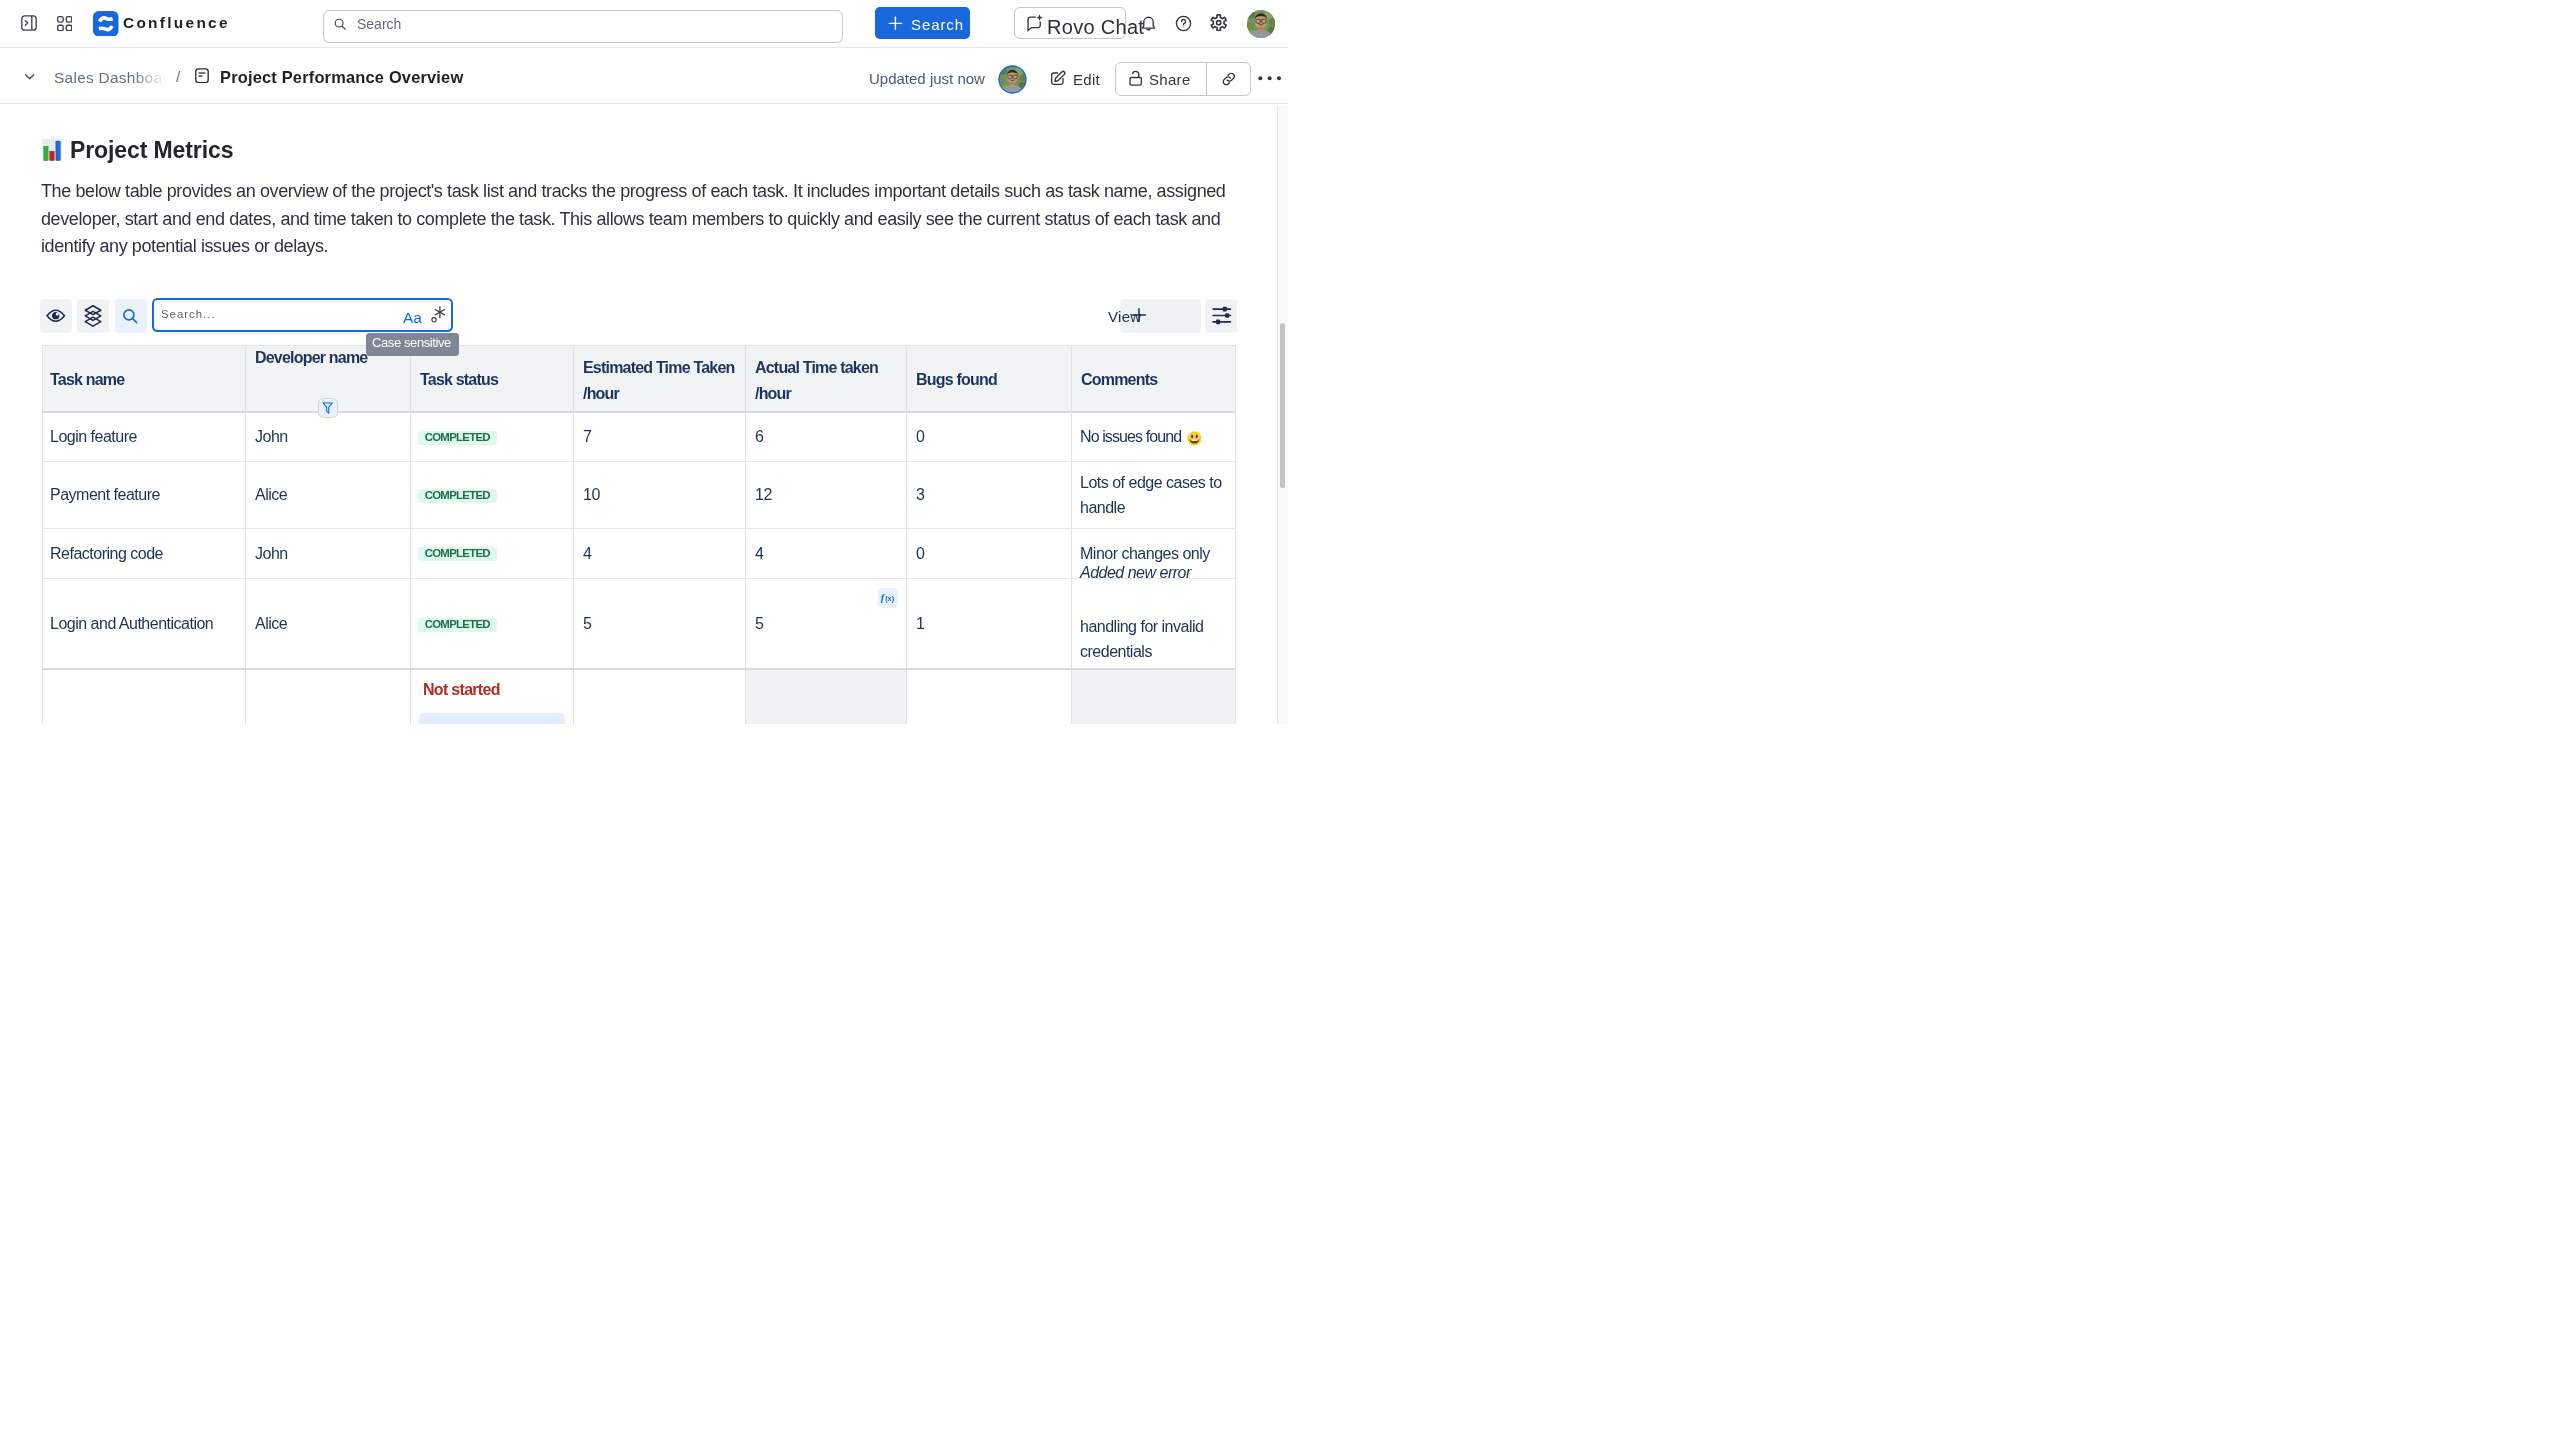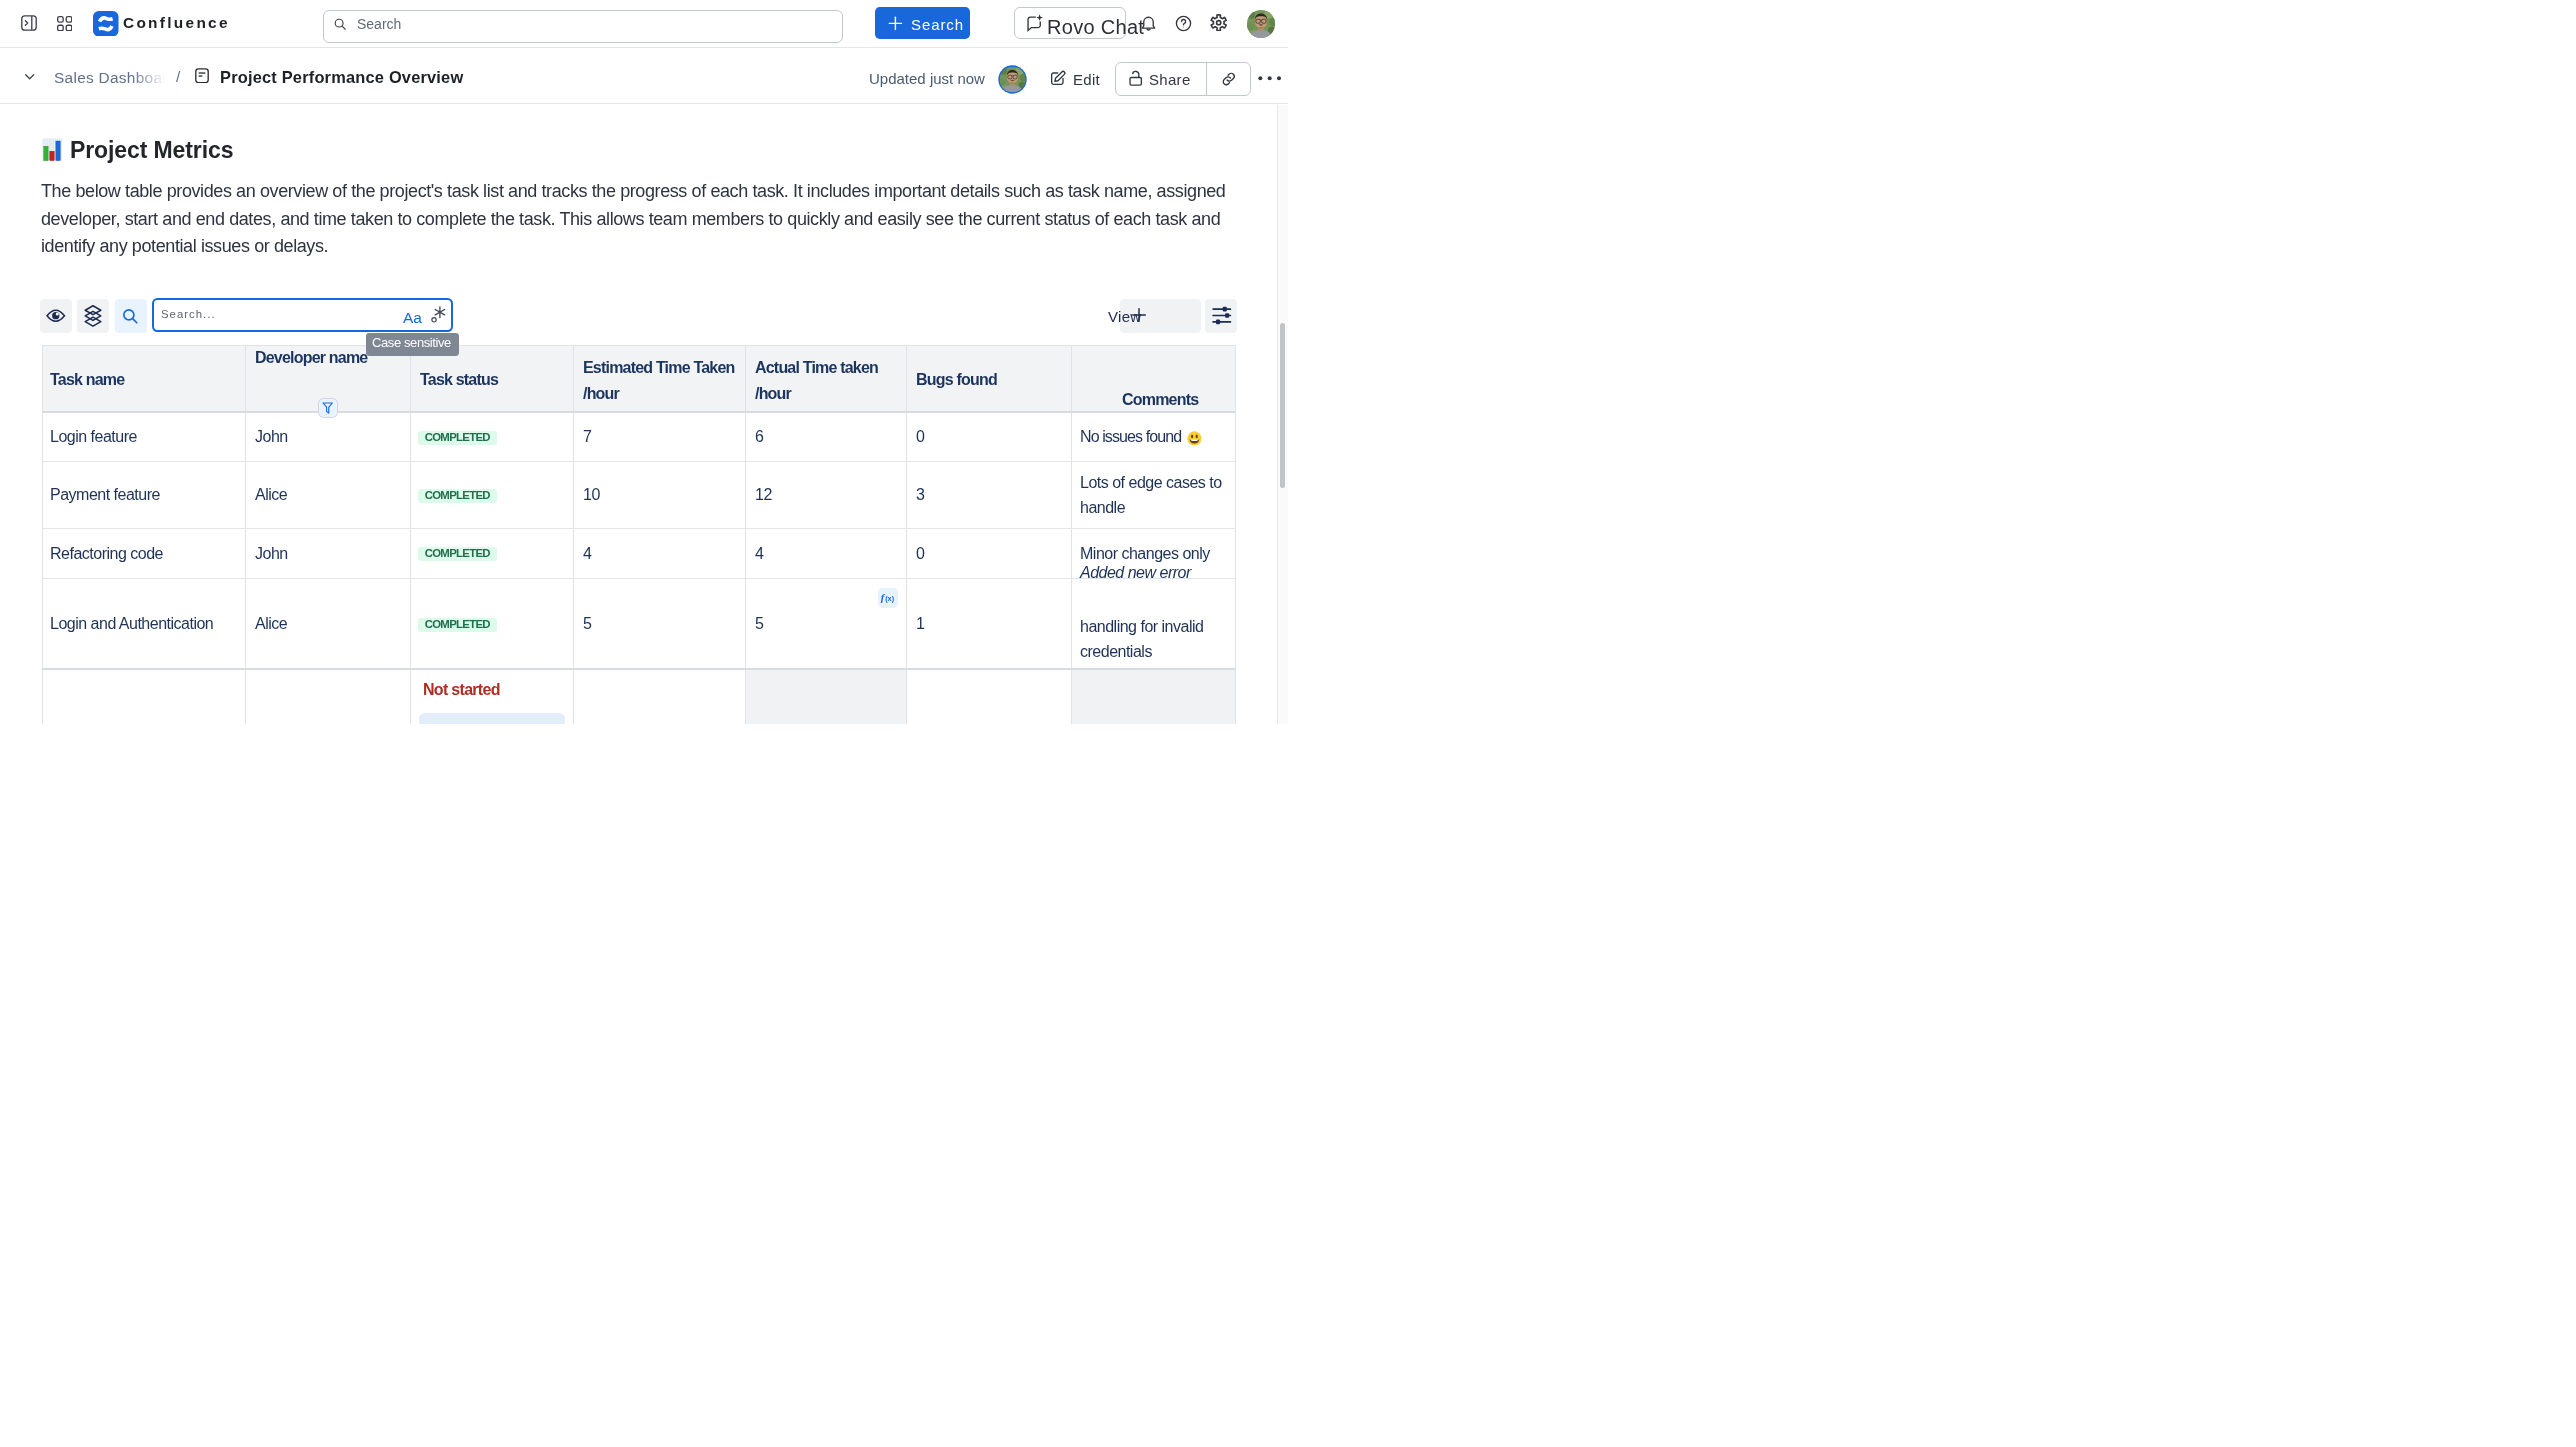--- a/index.html
+++ b/index.html
@@ -285,21 +285,21 @@
 
 
 <div class="t th" style="left:50px;top:372px;">Task name</div>
 <div class="t th" style="left:255px;top:350px;">Developer name</div>
 <div class="t th" style="left:420px;top:372px;">Task status</div>
 <div class="t th" style="left:583px;top:360px;">Estimated Time Taken</div>
 <div class="t th" style="left:583px;top:386px;">/hour</div>
 <div class="t th" style="left:755px;top:360px;">Actual Time taken</div>
 <div class="t th" style="left:755px;top:386px;">/hour</div>
 <div class="t th" style="left:916px;top:372px;">Bugs found</div>
-<div class="t th" style="left:1081px;top:392px;margin-left:41px;">Comments</div>
+<div class="t th" style="left:1081px;top:372px;">Comments</div>
 
 
 <div class="abs" style="left:318px;top:398px;width:20px;height:20px;background:#e9f2ff;border:1.3px solid #d3d7dd;border-radius:5.4px;"></div>
 <svg class="abs" style="left:322px;top:402px" width="11.4" height="12.7" viewBox="0 0 17 19" fill="none" stroke="#1868DB" stroke-width="1.7" stroke-linejoin="round">
   <path d="M1.5 1.5 h14 l-5.4 6.2 v9 l-3.2 -2.6 v-6.4 z"></path>
 </svg>
 
 
 <div class="t td" style="left:50px;top:429px;">Login feature</div>
 <div class="t td" style="left:255px;top:429px;">John</div>

